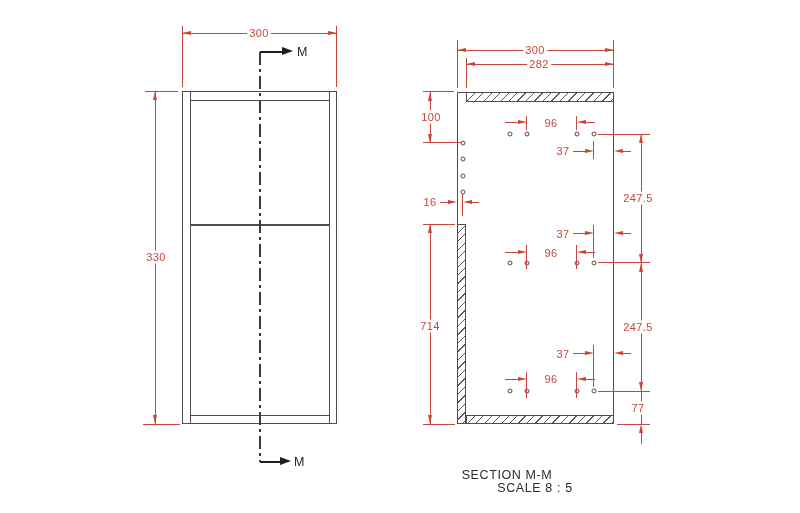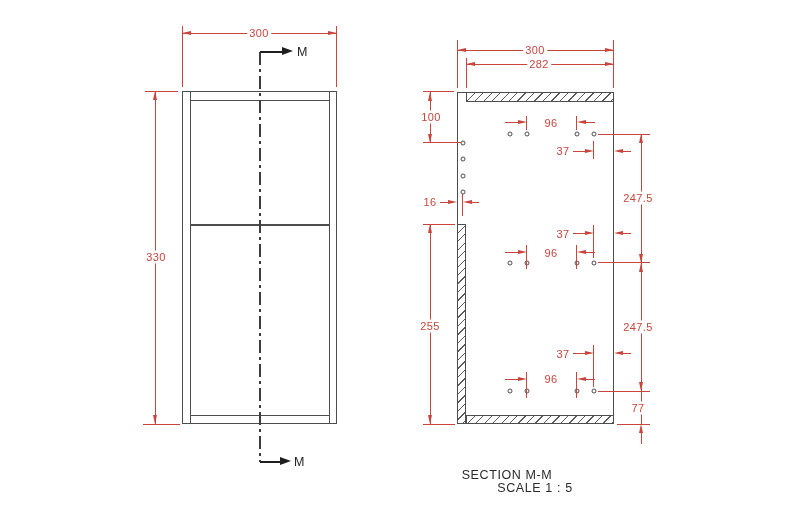--- a/index.html
+++ b/index.html
@@ -129,21 +129,21 @@
   <div class="arr r" style="left:448px;top:199.5px;"></div>
   <div class="rv" style="left:462px;top:194px;height:22px;"></div>
   <div class="arr l" style="left:462.5px;top:199.5px;"></div>
   <div class="rh" style="left:471px;top:201.5px;width:8px;"></div>
 
   <div class="rh" style="left:423px;top:223.5px;width:32px;"></div>
   <div class="rh" style="left:423px;top:423.5px;width:32px;"></div>
   <div class="rv" style="left:430px;top:224px;height:200px;"></div>
   <div class="arr u" style="left:428px;top:224px;"></div>
   <div class="arr d" style="left:428px;top:415px;"></div>
-  <div class="dimtext" style="left:430px;top:326px;">255</div>
+  <div class="dimtext" style="left:430px;top:326px;">714</div>
 
   <div class="rv" style="left:526px;top:116px;height:14px;"></div>
   <div class="rv" style="left:576px;top:116px;height:14px;"></div>
   <div class="rh" style="left:505px;top:122px;width:13px;"></div>
   <div class="arr r" style="left:517.5px;top:120px;"></div>
   <div class="arr l" style="left:577px;top:120px;"></div>
   <div class="rh" style="left:586px;top:122px;width:9px;"></div>
   <div class="dimtext" style="left:551px;top:122.5px;">96</div>
 
   <div class="dimtext" style="left:563px;top:151px;">37</div>
@@ -196,15 +196,15 @@
   <div class="rh" style="left:586px;top:378.5px;width:9px;"></div>
   <div class="dimtext" style="left:551px;top:379px;">96</div>
 
   <div class="rh" style="left:617px;top:423.5px;width:33px;"></div>
   <div class="rv" style="left:641px;top:391px;height:33px;"></div>
   <div class="arr u" style="left:639px;top:424px;"></div>
   <div class="rv" style="left:641px;top:433px;height:11px;"></div>
   <div class="dimtext" style="left:638px;top:408px;">77</div>
 
   <div class="titleblock" style="left:507px;top:475px;">SECTION M-M</div>
-  <div class="titleblock" style="left:535px;top:488px;">SCALE 1 : 5</div>
+  <div class="titleblock" style="left:535px;top:488px;">SCALE 8 : 5</div>
 
 </div>
 
 </body></html>

